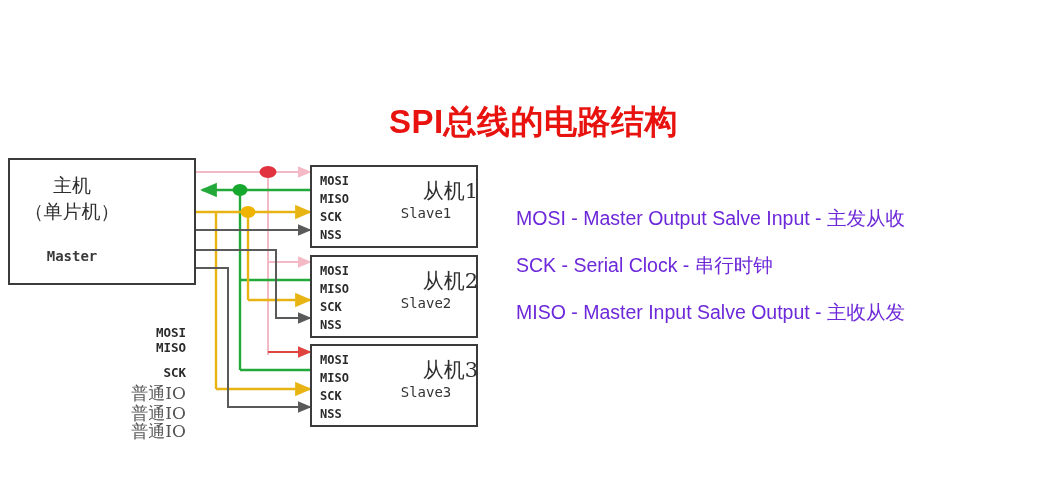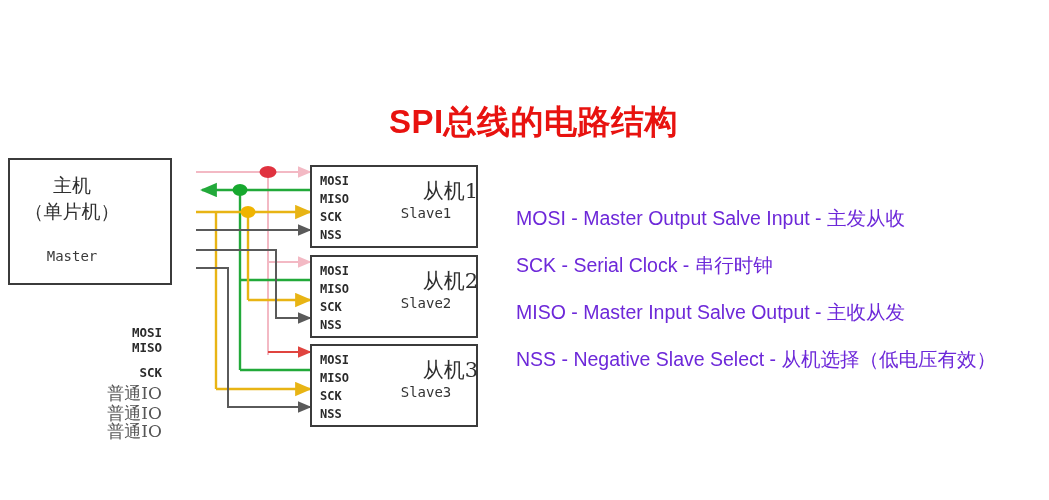--- a/index.html
+++ b/index.html
@@ -44,21 +44,21 @@
   .block {
     position: absolute;
     box-sizing: border-box;
     border: 2px solid #3b3b3b;
     background: #ffffff;
   }
 
   #master-block {
     left: 8px;
     top: 158px;
-    width: 164px;
+    width: 188px;
     height: 127px;
   }
 
   .master-title {
     position: absolute;
     left: 0;
     top: 12px;
     width: 124px;
     text-align: center;
     font-family: "DejaVu Serif", "Liberation Serif", serif;
@@ -67,21 +67,21 @@
     line-height: 26px;
   }
   .master-sub {
     position: absolute;
     left: 0;
     top: 88px;
     width: 124px;
     text-align: center;
     font-family: "DejaVu Sans Mono", "Liberation Mono", monospace;
     font-size: 14px;
-    font-weight: normal;
+    font-weight: bold;
     color: #3a3a3a;
   }
 
   .master-pin {
     position: absolute;
     right: 8px;
     text-align: right;
     font-family: "DejaVu Sans Mono", "Liberation Mono", monospace;
     font-size: 12.5px;
     font-weight: bold;
@@ -248,14 +248,13 @@
     <div class="slave-name-cn">从机3</div>
     <div class="slave-name-en">Slave3</div>
   </div>
 
 </div>
 
 <div id="legend">
   <div class="legend-line">MOSI - Master Output Salve Input - 主发从收</div>
   <div class="legend-line">SCK - Serial Clock - 串行时钟</div>
   <div class="legend-line">MISO - Master Input Salve Output - 主收从发</div>
-  <div class="legend-line">NSS - Negative Slave Select - 从机选择（低电压有效）</div>
 </div>
 
 </body></html>

